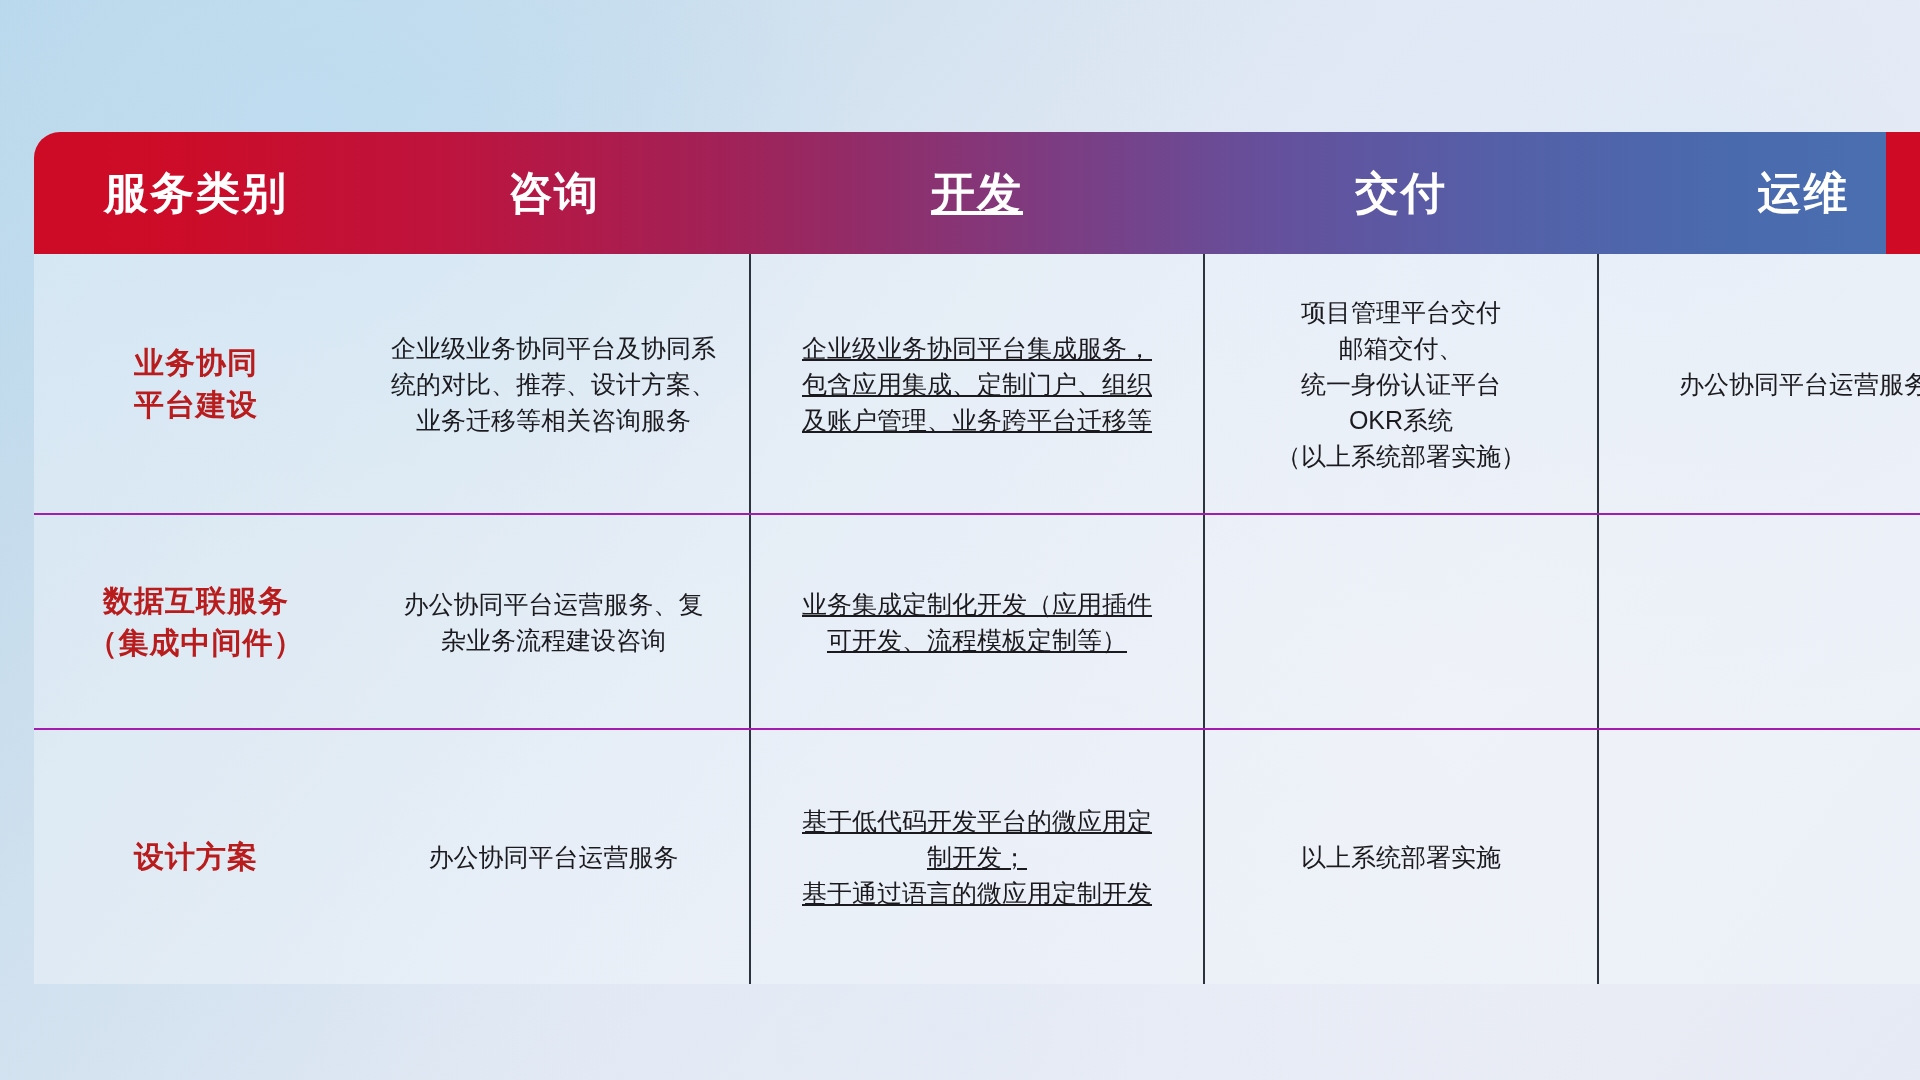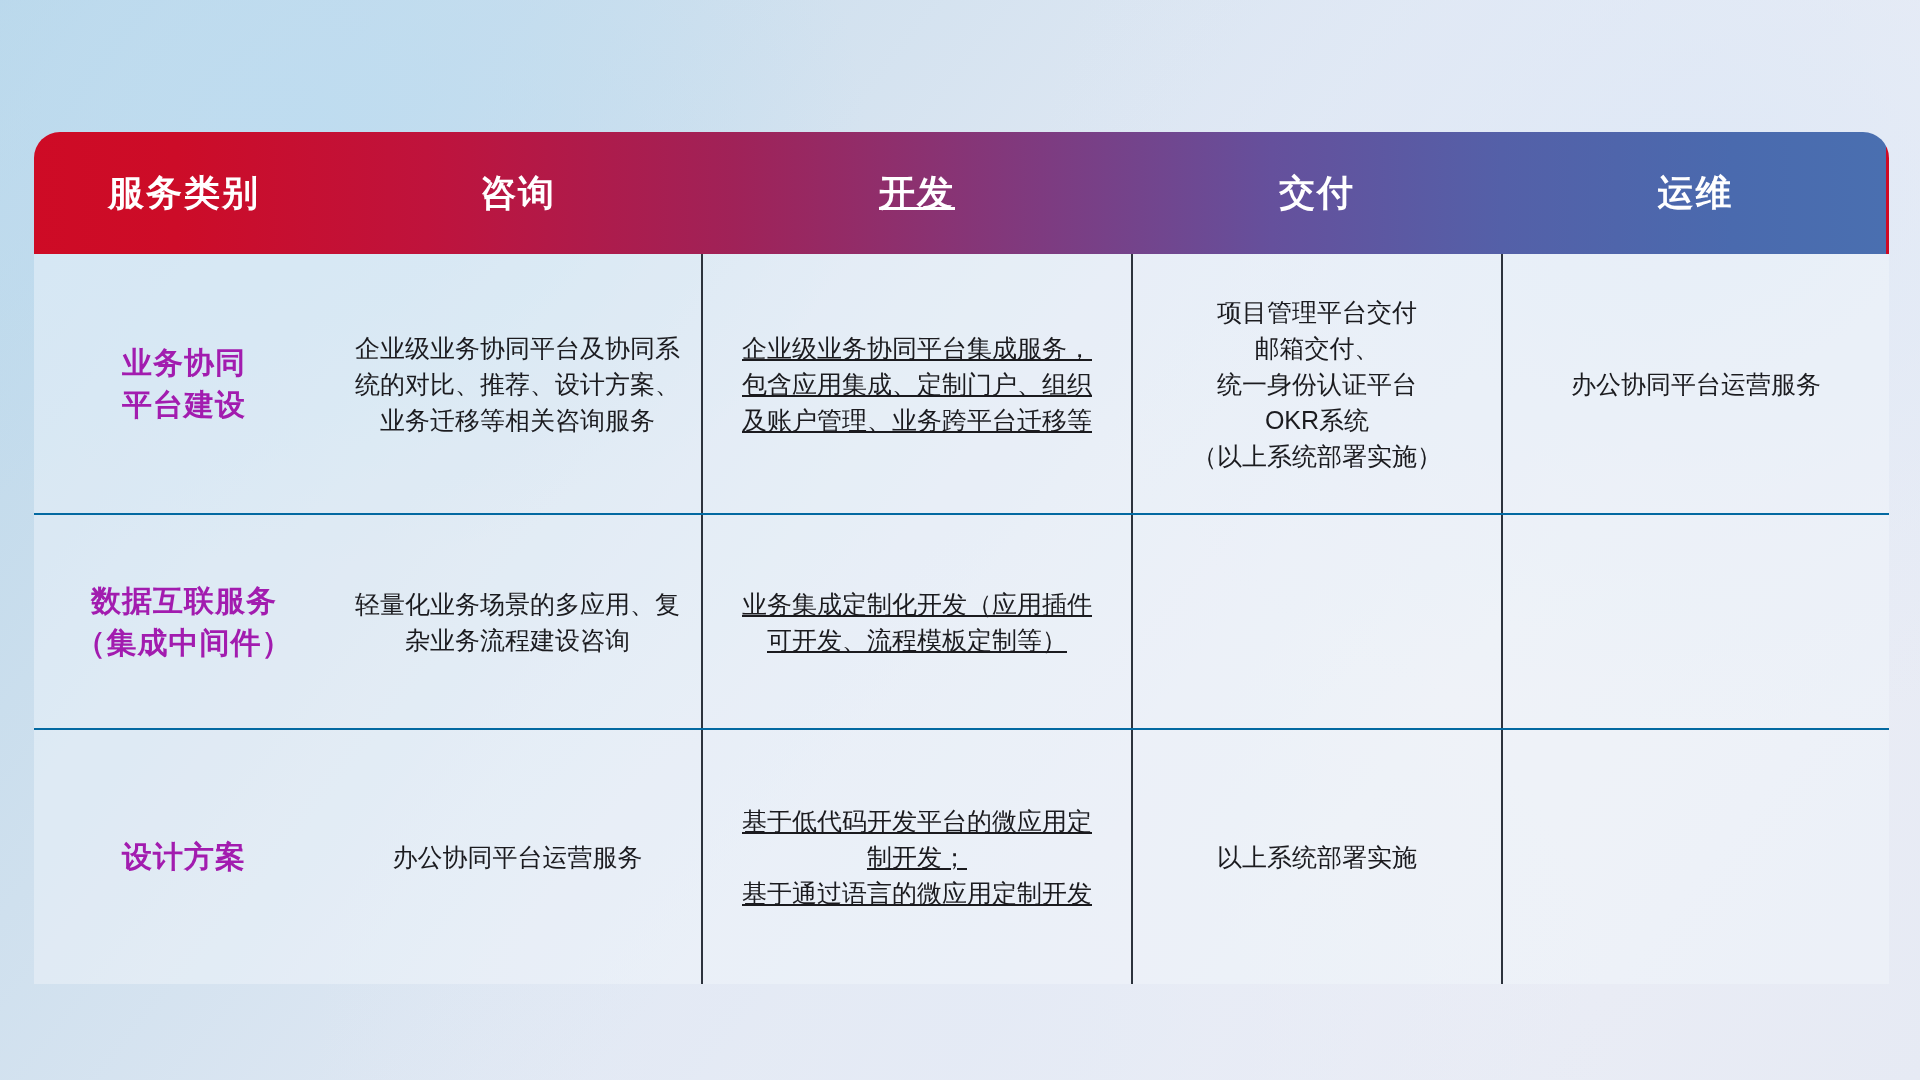--- a/index.html
+++ b/index.html
@@ -36,25 +36,25 @@
     width: 100%;
     border-collapse: collapse;
     table-layout: fixed;
   }
 
   
   .header-row {
     height: 122px;
   }
   .header-row th {
-    padding: 0;
+    padding: 12px;
     margin: 0;
     position: relative;
     color: #ffffff;
-    font-size: 36px;
+    font-size: 44px;
     font-weight: bold;
     letter-spacing: 2px;
     text-align: center;
     vertical-align: middle;
     background-image: linear-gradient(90deg,
         #cf0a24 0%,
         #cc0c28 11%,
         #bf133c 24%,
         #a02258 40%,
         #7e3b80 56%,
@@ -77,35 +77,35 @@
   .table tbody tr {
     background: rgba(255,255,255,0.16);
   }
   .table tbody td {
     padding: 22px 16px;
     vertical-align: middle;
     text-align: center;
     color: #1b1b1f;
     font-size: 25px;
     line-height: 1.44;
-    border-bottom: 2px solid #0369a1;
+    border-bottom: 2px solid #a21caf;
     background: rgba(240,245,251,0.33);
   }
   .table tbody tr:last-child td {
     border-bottom: none;
     text-align: center;
   }
 
   
   .table tbody td.sep-left {
     border-left: 2px solid #2d333d;
   }
 
   .row-label {
-    color: #a21caf;
+    color: #b91c1c;
     font-size: 30px;
     font-weight: bold;
     line-height: 1.38;
     letter-spacing: 1px;
     white-space: pre-line;
   }
 
   .cell-text {
     white-space: pre-line;
   }
@@ -166,21 +166,21 @@
             <div class="cell-text">办公协同平台运营服务</div>
           </td>
         </tr>
 
         <tr class="r2">
           <td class="col-cat">
             <div class="row-label">数据互联服务
 （集成中间件）</div>
           </td>
           <td class="col-cons">
-            <div class="cell-text">轻量化业务场景的多应用、复
+            <div class="cell-text">办公协同平台运营服务、复
 杂业务流程建设咨询</div>
           </td>
           <td class="col-dev sep-left">
             <div class="cell-text">业务集成定制化开发（应用插件
 可开发、流程模板定制等）</div>
           </td>
           <td class="col-deliv sep-left">
             <div class="cell-text"></div>
           </td>
           <td class="col-ops sep-left">

